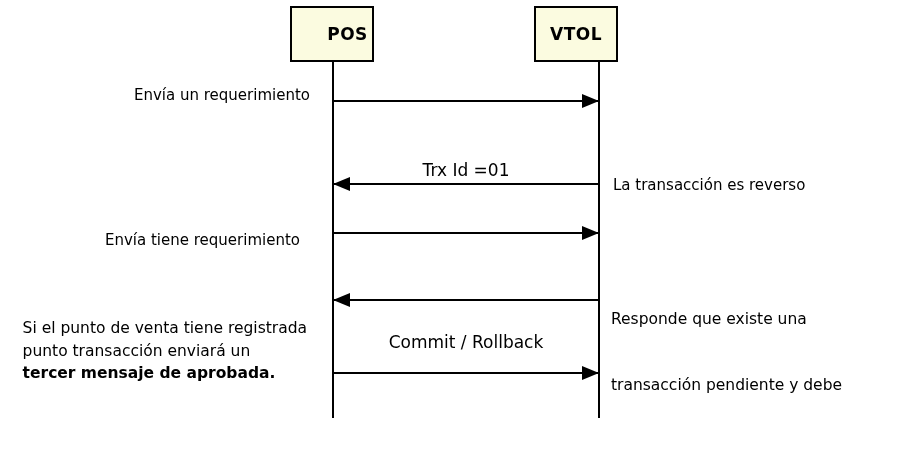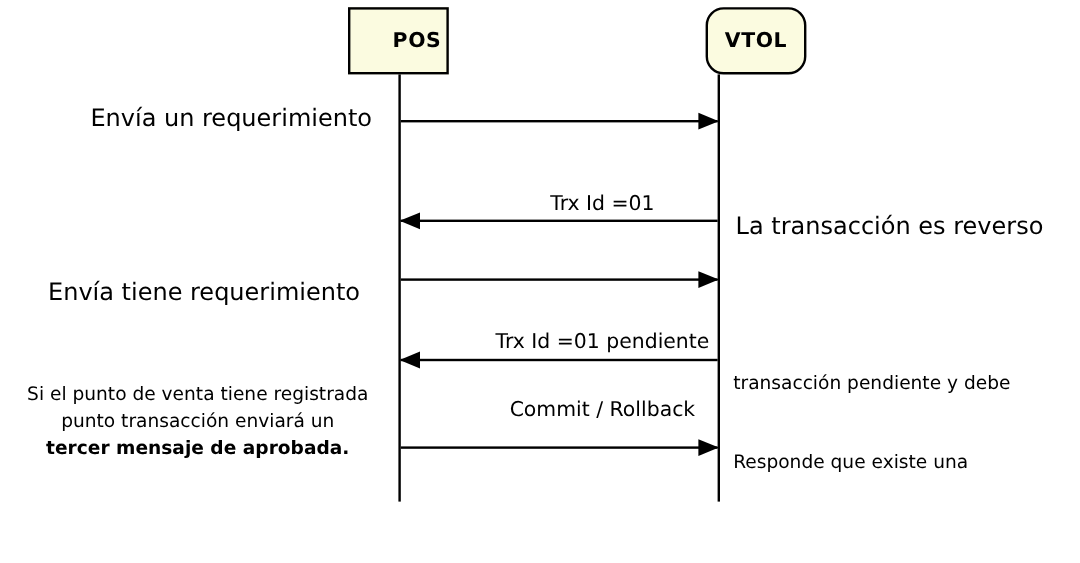--- a/index.html
+++ b/index.html
@@ -14,21 +14,21 @@
 
   .actor{
     position:absolute;top:6px;width:84px;height:56px;
     background:var(--actor_fill,#FBFBE0);
     border:2px solid var(--line,#000);
     display:flex;align-items:center;justify-content:center;
     font-weight:bold;font-size:17px;letter-spacing:.5px;
     box-sizing:border-box;
   }
   .actor.pos{left:290px;padding-left:31px;}
-  .actor.vtol{left:588px;border-radius:15px;}
+  .actor.vtol{left:534px;}
 
   .lifeline{
     position:absolute;top:62px;width:2px;height:356px;
     background:var(--line,#000);
   }
   .lifeline.pos{left:332px;}
   .lifeline.vtol{left:598px;}
 
   .arrow{
     position:absolute;left:334px;width:264px;height:2px;
@@ -36,33 +36,33 @@
   }
   .head{
     position:absolute;top:-6px;width:0;height:0;
     border-top:7px solid transparent;border-bottom:7px solid transparent;
   }
   .head.r{right:-1px;border-left:17px solid var(--line,#000);}
   .head.l{left:-1px;border-right:17px solid var(--line,#000);}
 
   .msg-label{
     position:absolute;left:334px;width:264px;
-    text-align:center;font-size:17px;white-space:nowrap;padding-left:36px;
+    text-align:center;font-size:17px;white-space:nowrap;
   }
   .side-label{
-    position:absolute;font-size:20px;white-space:nowrap;
+    position:absolute;font-size:15px;white-space:nowrap;
   }
   .side-label.rt{text-align:right;}
   .note-right{
     position:absolute;left:611px;font-size:15.5px;line-height:22px;
     white-space:pre;
   }
   .left-note{
     position:absolute;right:593px;top:317px;
-    text-align:center;font-size:15.5px;line-height:22.5px;
+    text-align:left;font-size:15.5px;line-height:22.5px;
     white-space:nowrap;
   }
   .left-note .bold{font-weight:bold;}
 </style>
 </head>
 <body>
 
 <div class="stage">
 
   <div class="actor pos">
@@ -88,27 +88,26 @@
     <span class="head l"></span>
   </div>
   <div class="arrow" style="top:372px">
     <span class="head r"></span>
   </div>
 
   <div class="side-label rt" style="right:590px;top:86px">Envía un requerimiento</div>
   <div class="side-label rt" style="right:600px;top:231px">Envía tiene requerimiento</div>
 
   <div class="msg-label" style="top:160px">Trx Id =01</div>
-  <div class="msg-label" style="top:275px">Trx Id =01 pendiente</div>
   <div class="msg-label" style="top:332px">Commit / Rollback</div>
 
   <div class="side-label" style="left:613px;top:176px">La transacción es reverso</div>
   <div class="note-right" style="top:264px">
+    <div>Responde que existe una</div>
     <div>transacción pendiente y debe</div>
-    <div>Responde que existe una</div>
   </div>
 
   <div class="left-note">
     <div>Si el punto de venta tiene registrada</div>
     <div>punto transacción enviará un</div>
     <div class="bold">tercer mensaje de aprobada.</div>
   </div>
 
 </div>
 

